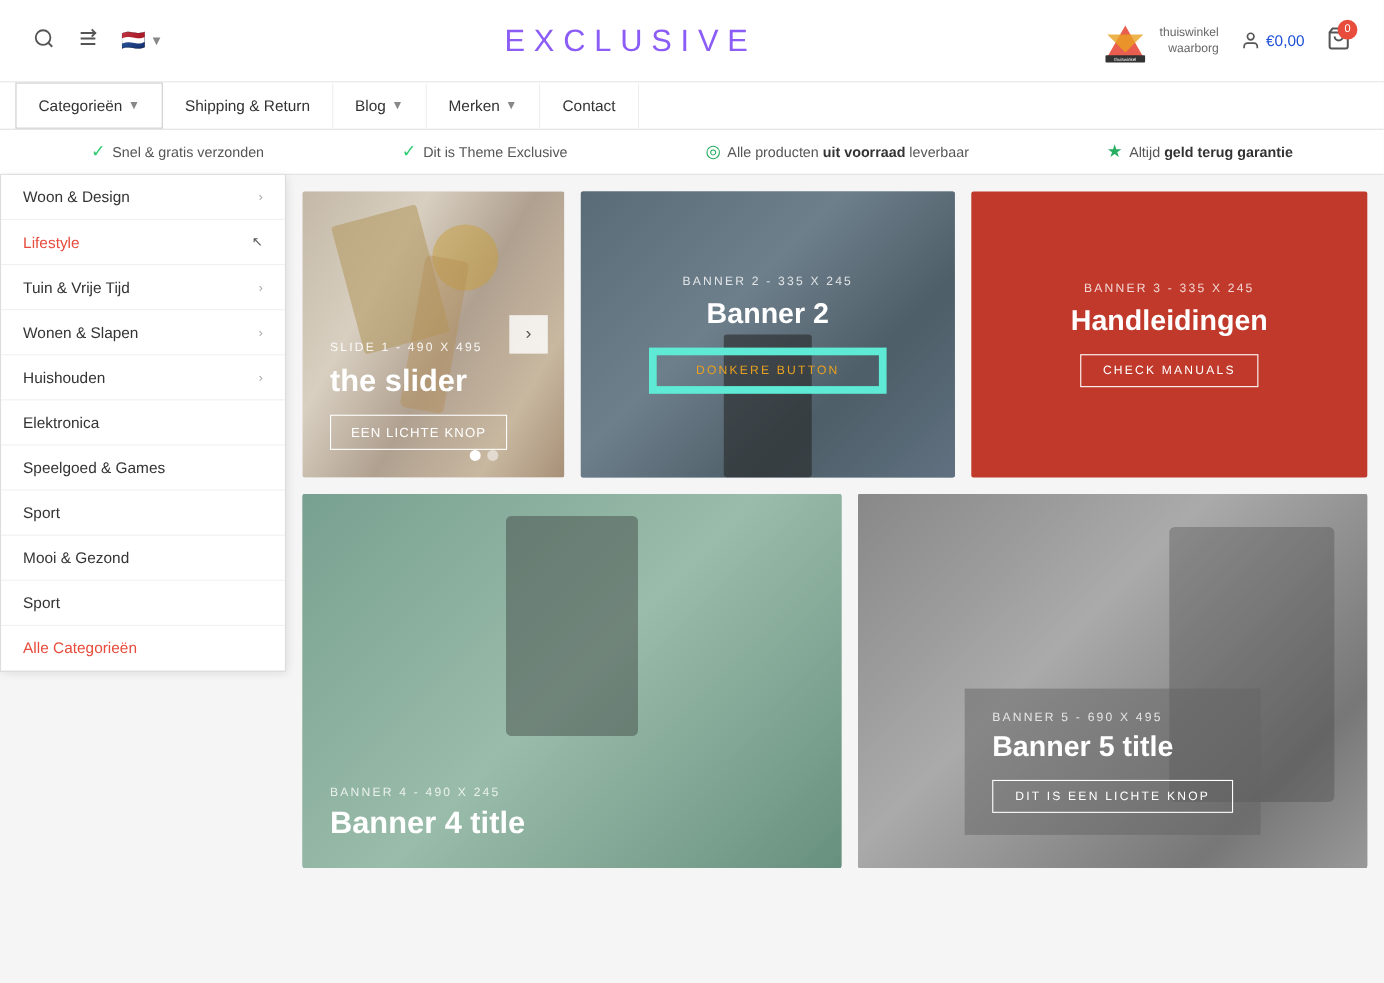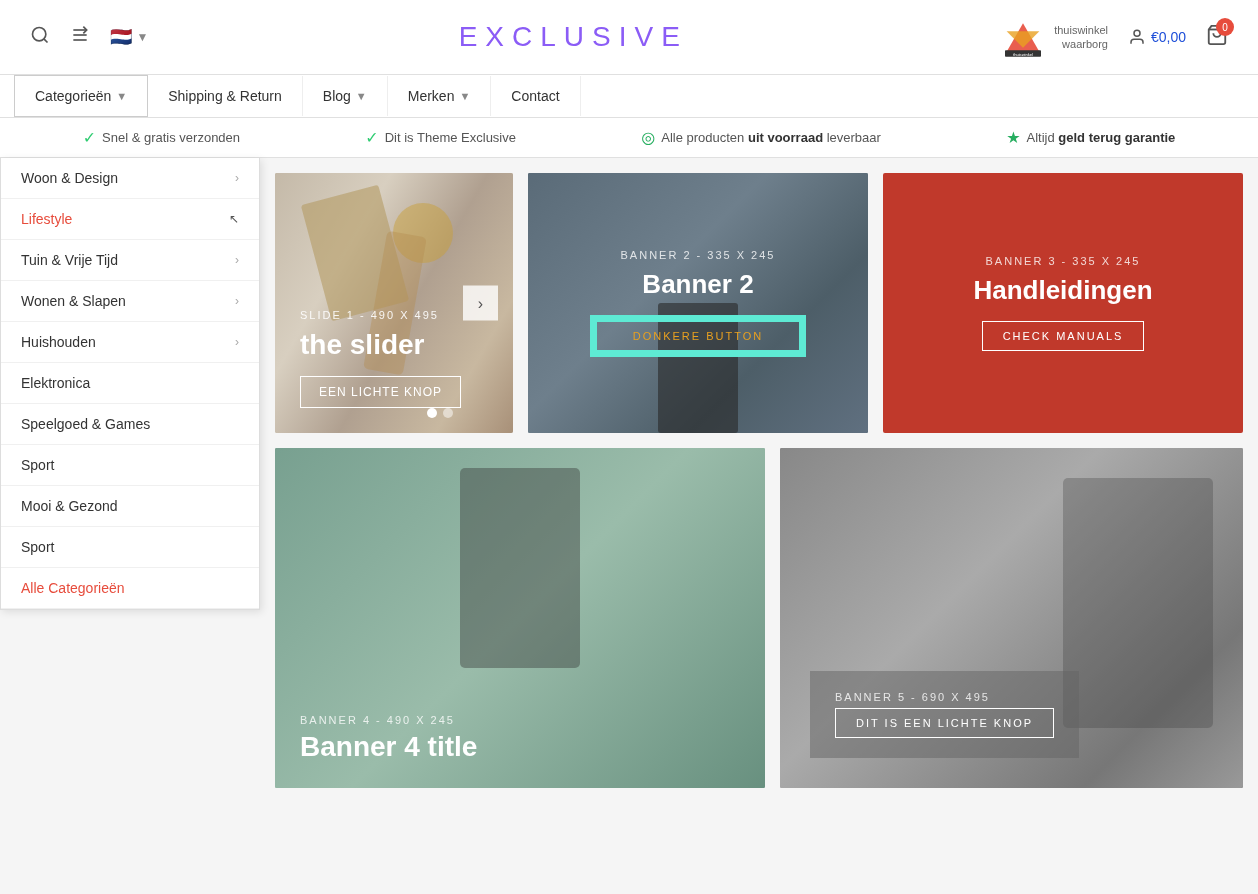--- a/index.html
+++ b/index.html
@@ -277,21 +277,21 @@
       color: #fff;
     }
 
     .banner-5 {
       flex: 1;
       background: #999;
       position: relative;
       overflow: hidden;
       display: flex;
       flex-direction: column;
-      align-items: flex-start;
+      align-items: center;
       justify-content: flex-end;
       padding: 30px;
       border-radius: 2px;
     }
     .banner-5-bg {
       position: absolute;
       top: 0; left: 0; right: 0; bottom: 0;
       background: linear-gradient(135deg, #888 0%, #aaa 50%, #777 100%);
     }
     .banner-5-content {
@@ -515,20 +515,21 @@
         </div>
       </div>
 
       <div class="banner-5">
         <div class="banner-5-bg">
           <div style="position:absolute;top:0;left:0;right:0;bottom:0;background:linear-gradient(135deg,#888 0%,#aaa 40%,#777 80%,#999 100%);"></div>
           <div style="position:absolute;top:30px;right:30px;width:150px;height:250px;background:rgba(60,60,60,0.3);border-radius:5px;"></div>
         </div>
         <div class="banner-5-content">
           <div class="banner-subtitle" style="font-size:11px;letter-spacing:2px;opacity:0.8;margin-bottom:5px;text-transform:uppercase;">BANNER 5 - 690 X 495</div>
+          <div style="font-size:26px;font-weight:bold;margin-bottom:15px;">Banner 5 title</div>
           <button class="banner-btn-light">DIT IS EEN LICHTE KNOP</button>
         </div>
       </div>
 
     </div>
 
   </div>
 </div>
 
 </body></html>

